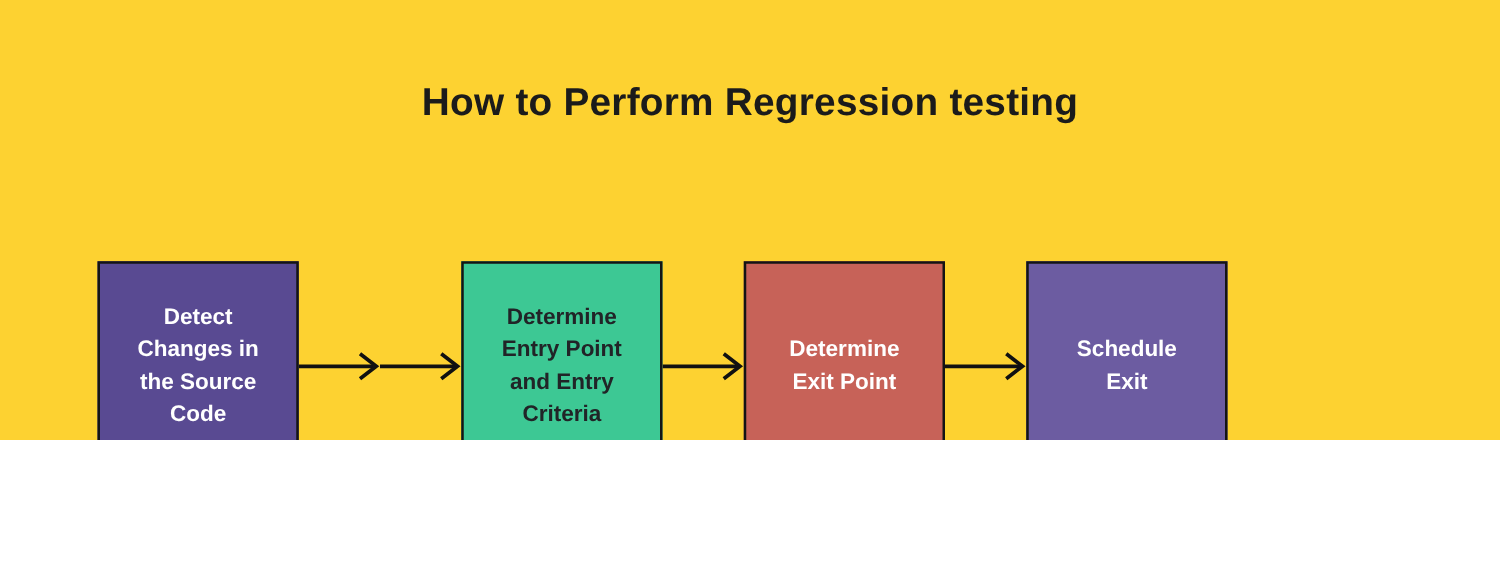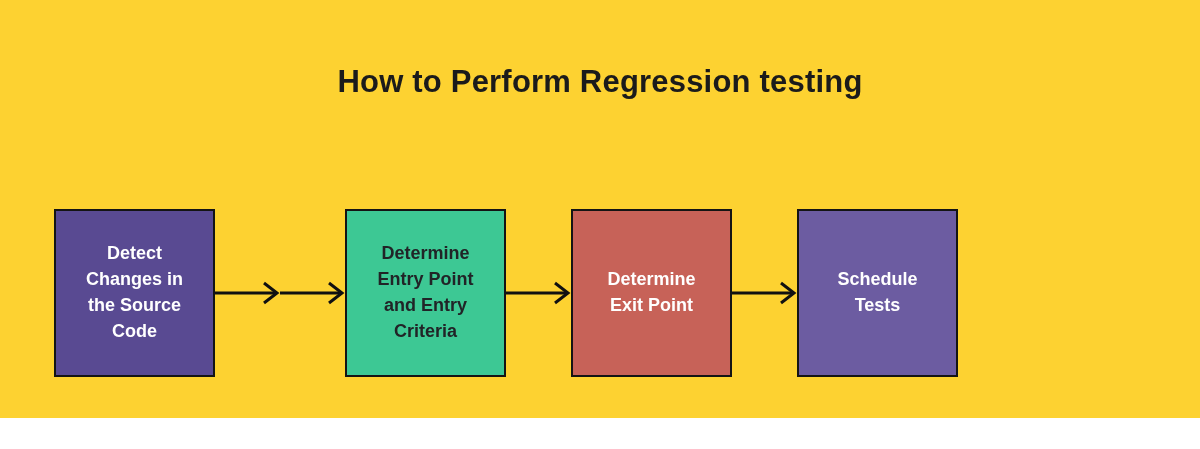--- a/index.html
+++ b/index.html
@@ -7,39 +7,39 @@
     --border:#141414;
     --arrow:#111111;
     --title:#1b1b1b;
   }
   *{margin:0;padding:0;box-sizing:border-box;}
   html,body{background:#fff;}
   body{font-family:"Liberation Sans", sans-serif;}
   .canvas{
     position:relative;
     width:1200px;
-    height:418px;
+    height:352px;
     background:var(--bg);
     overflow:hidden;
   }
   .title{
     position:absolute;
     top:64px;
     left:0;
     width:100%;
     text-align:center;
     font-size:31px;
     font-weight:700;
     letter-spacing:0.2px;
     color:var(--title);
   }
   .flow-row{
     position:absolute;
     top:209px;
-    left:54px;
+    left:78px;
     display:flex;
     align-items:center;
   }
   .box{
     width:161px;
     height:168px;
     border:2px solid var(--border);
     display:flex;
     align-items:center;
     justify-content:center;
@@ -104,17 +104,17 @@
 Exit Point</span>
     </div>
 
     <svg class="arrow" viewBox="0 0 65 28" aria-hidden="true">
       <line x1="0" y1="14" x2="60" y2="14" stroke="currentColor" stroke-width="3"></line>
       <polyline points="49,4 62,14 49,24" fill="none" stroke="currentColor" stroke-width="3"></polyline>
     </svg>
 
     <div class="box" style="background: rgb(108, 92, 161); color: rgb(255, 255, 255);">
       <span class="box-label">Schedule
-Tests</span>
+Exit</span>
     </div>
 
   </div>
 </div>
 
 </body></html>

